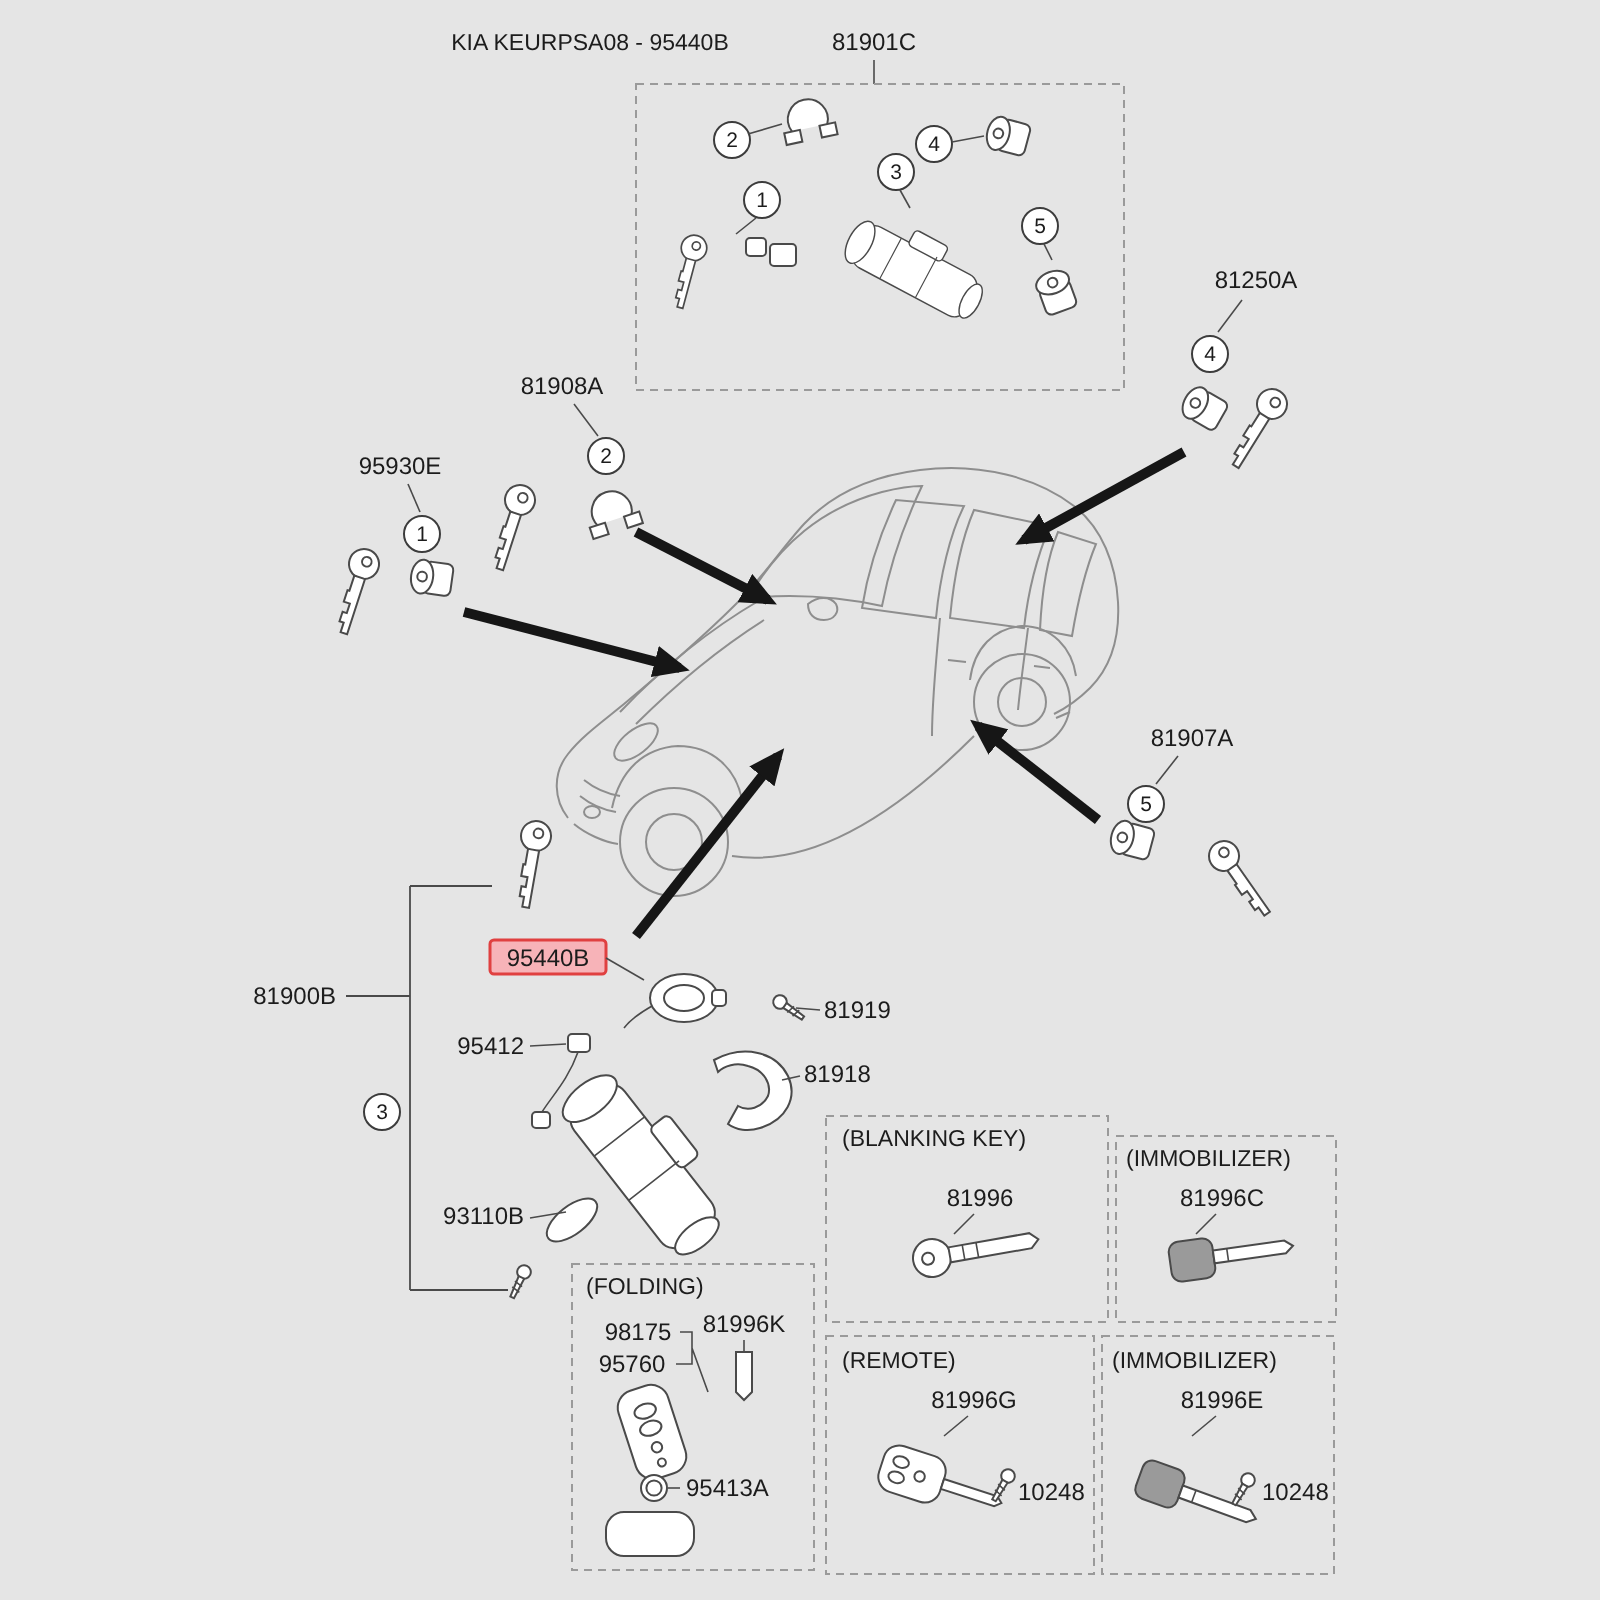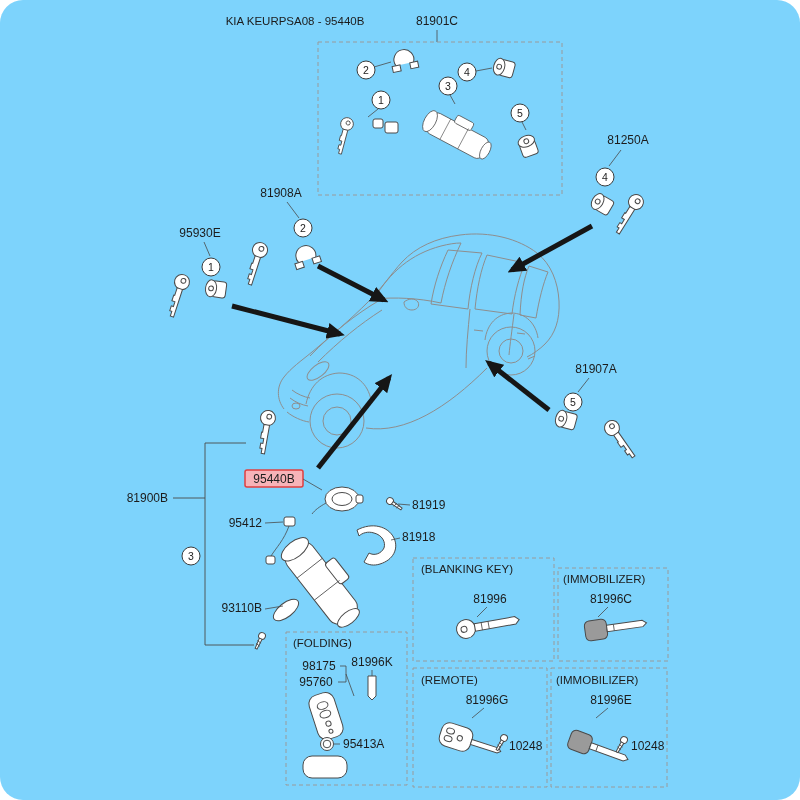--- a/index.html
+++ b/index.html
@@ -1,17 +1,17 @@
 <!DOCTYPE html>
 <html><head>
 <meta charset="utf-8">
 <style>
   html,body{margin:0;padding:0;background:#fff;}
-  .page{width:800px;height:800px;background:#7dd3fc;position:relative;overflow:hidden;
-        font-family:"Liberation Sans",sans-serif;border-radius:23px;}
+  .page{width:800px;height:800px;background:#e5e5e5;position:relative;overflow:hidden;
+        font-family:"Liberation Sans",sans-serif;}
   svg text{font-family:"Liberation Sans",sans-serif;fill:#1c1c1c;}
   .lbl{font-size:12px;}
   .sm{font-size:11.5px;}
   .num{font-size:10.5px;}
   .ln{stroke:#4a4a4a;stroke-width:0.8;fill:none;}
   .brk{stroke:#4a4a4a;stroke-width:0.9;fill:none;}
   .box{stroke:#9a9a9a;stroke-width:1;fill:none;stroke-dasharray:4 3;}
   .part{stroke:#4a4a4a;stroke-width:1;fill:#ffffff;}
   .partd{stroke:#4a4a4a;stroke-width:1;fill:#9a9a9a;}
   .hole{fill:#ffffff;stroke:#4a4a4a;stroke-width:1;}

